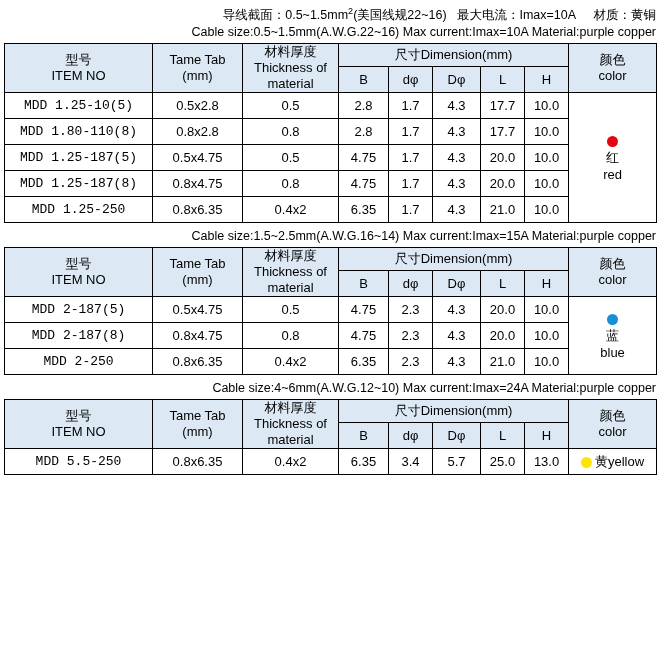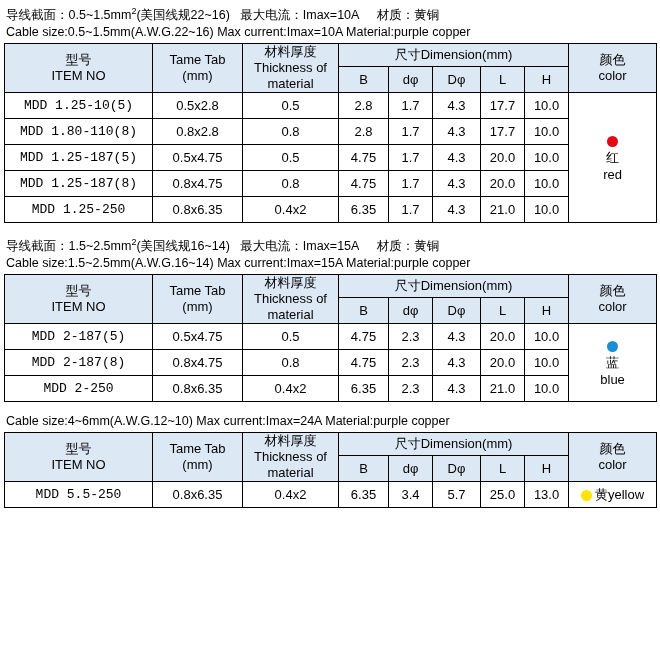--- a/index.html
+++ b/index.html
@@ -15,27 +15,27 @@
   }
   .page { width: 660px; padding: 0 4px; }
 
   .spec-line {
     font-size: 12.5px;
     line-height: 17px;
     white-space: nowrap;
     letter-spacing: 0px;
   }
   .spec-line .seg { display: inline-block; }
-  .spec-block { padding: 3px 0 2px 2px; }
+  .spec-block { padding: 3px 0 2px 2px; text-align: right; }
 
   table.tbl {
     border-collapse: collapse;
     width: 652px;
     table-layout: fixed;
-    margin-bottom: 8px;
+    margin-bottom: 2px;
   }
   table.tbl th, table.tbl td {
     border: 1px solid #000000;
     text-align: center;
     vertical-align: middle;
     font-size: 13px;
     padding: 0;
   }
   table.tbl thead th {
     background: #dce9f5;
@@ -187,23 +187,20 @@
         <td class="data">6.35</td>
         <td class="data">1.7</td>
         <td class="data">4.3</td>
         <td class="data">21.0</td>
         <td class="data">10.0</td>
       </tr>
     </tbody>
   </table>
 
   <div class="spec-block">
-    <div class="spec-line">
-      <span class="seg">导线截面：1.5~2.5mm</span><span class="sup">2</span><span class="seg">(美国线规16~14)</span>&nbsp;&nbsp;&nbsp;<span class="seg">最大电流：Imax=15A</span>&nbsp;&nbsp;&nbsp;&nbsp;&nbsp;<span class="seg">材质：黄铜</span>
-    </div>
     <div class="spec-line">Cable size:1.5~2.5mm(A.W.G.16~14)   Max current:Imax=15A   Material:purple copper</div>
   </div>
 
   <table class="tbl">
     <colgroup>
       <col class="c-item">
         <col class="c-tame">
         <col class="c-thick">
       <col class="c-b">
         <col class="c-d1">

